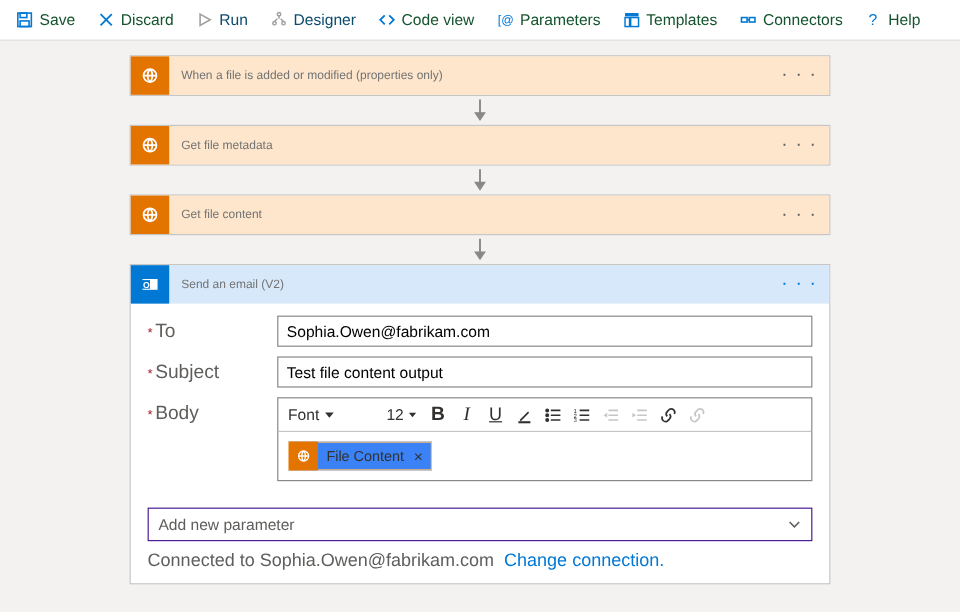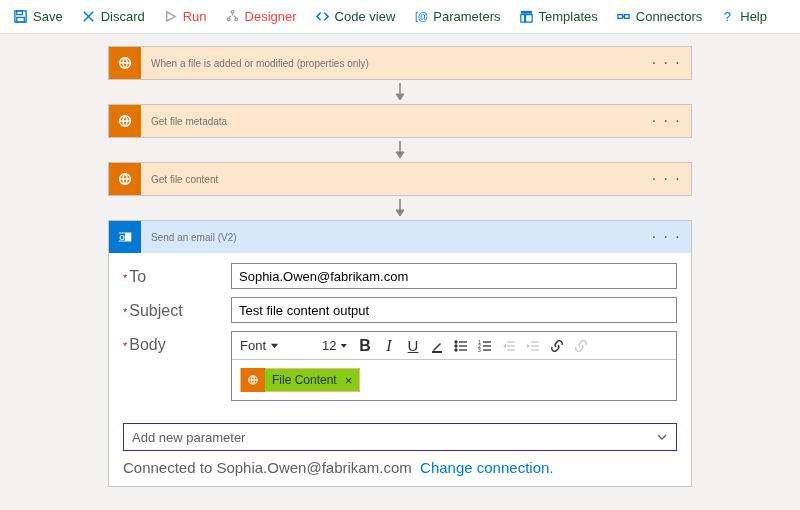--- a/index.html
+++ b/index.html
@@ -1,20 +1,20 @@
 <!DOCTYPE html>
 <html><head>
 <meta charset="utf-8">
 <style>
   * { box-sizing: border-box; font-family: "Segoe UI", sans-serif; }
   body { margin:0; width:800px; height:510px; background:#f3f2f1; color:#323130; font-size:13px; overflow:hidden;}
   
   .toolbar { display:flex; align-items:center; height:34px; background:#fff; border-bottom:1px solid #e1dfdd; padding:0 4px; }
   .tbtn { display:flex; align-items:center; gap:5px; padding:0 9px; height:34px; cursor:pointer; color:#14532d;}
-  .tbtn.disabled { color:#ef4444; cursor:default;}
+  .tbtn.disabled { color:#0c4a6e; cursor:default;}
   .tbtn svg { width:15px; height:15px; }
   .tbtn.disabled svg { stroke:#a19f9d; fill:none;}
   .iblue { stroke:#0078d4; }
   
   .canvas { padding:12px 0 0 0; display:flex; flex-direction:column; align-items:center; }
   .card { width:584px; border:1px solid #c8c6c4; background:#fff; }
   .ohead { display:flex; align-items:center; height:32px; background:#fde6cc; }
   .oicon { width:32px; height:32px; background:#e47400; display:flex; align-items:center; justify-content:center; }
   .oicon svg { width:18px; height:18px; stroke:#fff; fill:none; stroke-width:1.6; }
   .otitle { flex:1; padding-left:10px; font-size:10px; color:#737373;}
@@ -34,21 +34,21 @@
   .bodybox { flex:1; border:1px solid #8a8886; }
   .rtbar { display:flex; align-items:center; height:28px; border-bottom:1px solid #c8c6c4; padding:0 4px; gap:2px;}
   .rsel { display:flex; align-items:center; height:22px; border:none; padding:0 4px; font-size:13px; gap:4px;}
   .rsel.font { width:80px; }
   .rsel.size { width:34px; }
   .rsel svg { width:9px; height:9px; }
   .rbtn { width:22px; height:22px; display:flex; align-items:center; justify-content:center; font-size:14px; cursor:pointer;}
   .rbtn.dis { color:#c8c6c4; }
   .rbtn svg { width:14px; height:14px; }
   .bodycontent { padding:8px; min-height:34px;}
-  .token { display:inline-flex; align-items:center; background:#84cc16; border:1px solid #f1b97a; height:24px; font-size:12px;}
+  .token { display:inline-flex; align-items:center; background:#3b82f6; border:1px solid #f1b97a; height:24px; font-size:12px;}
   .token .ticon { width:24px; height:24px; background:#e47400; display:flex; align-items:center; justify-content:center;}
   .token .ticon svg { width:14px; height:14px; stroke:#fff; fill:none; stroke-width:1.6;}
   .token .tname { padding:0 6px 0 7px; }
   .token .tx { padding:0 7px 0 2px; cursor:pointer; font-size:13px;}
   .addparam { margin:6px 14px 0 14px; height:28px; border:1px solid #4c1d95; display:flex; align-items:center; padding:0 8px; color:#605e5c; font-size:13px; justify-content:space-between; cursor:pointer;}
   .addparam svg { width:12px; height:12px; stroke:#605e5c; fill:none;}
   .connline { padding:8px 14px 10px 14px; font-size:15px; color:#605e5c;}
   .connline a { color:#0078d4; text-decoration:none; cursor:pointer;}
 </style>
 </head>

